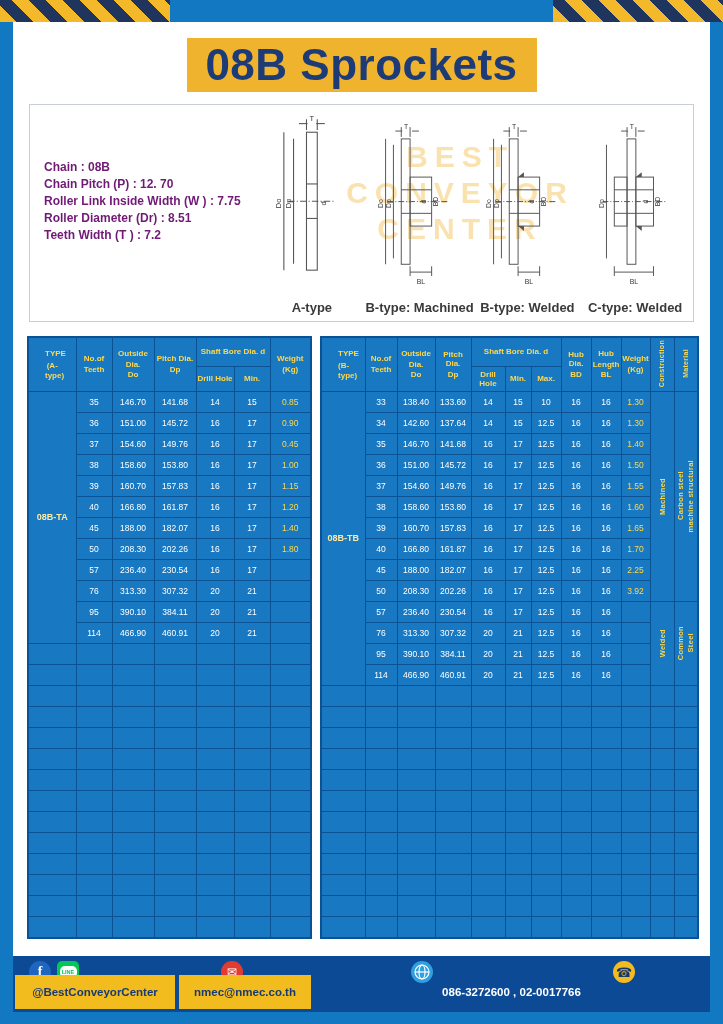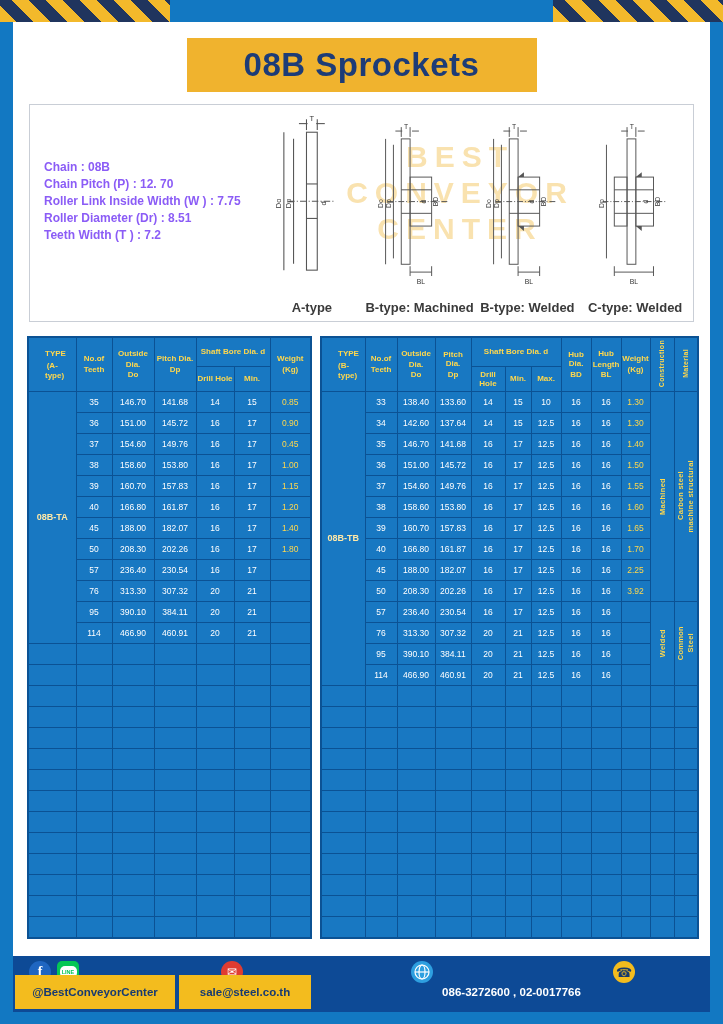--- a/index.html
+++ b/index.html
@@ -7,25 +7,25 @@
   .page { position:relative; width:723px; height:1024px; background:#1278c2; overflow:hidden; }
 
   .hazard { position:absolute; top:0; height:22px; width:170px;
     background:repeating-linear-gradient(45deg,#f3b92b 0 12px,#20355e 12px 24px); }
   .hazard.left { left:0; } .hazard.right { right:0; }
 
   .content { position:absolute; left:13px; right:13px; top:22px; bottom:68px; background:#ffffff; }
 
   .title-banner { width:350px; height:54px; margin:16px auto 0; background:#f0b32e;
     display:flex; align-items:center; justify-content:center; }
-  .title-banner h1 { font-size:33px; color:#1d3c77; font-weight:bold; letter-spacing:0.5px; }
+  .title-banner h1 { font-size:44px; color:#1d3c77; font-weight:bold; letter-spacing:0.5px; }
 
   .diagram-panel { position:relative; margin:12px 16px 0; height:218px; border:1px solid #c9ced6; overflow:hidden; background:#fff; }
   .specs { position:absolute; left:14px; top:54px; z-index:3; }
-  .specs div { font-size:12px; font-weight:bold; color:#8b5cf6; line-height:17px; white-space:nowrap; }
+  .specs div { font-size:12px; font-weight:bold; color:#701a75; line-height:17px; white-space:nowrap; }
 
   .watermark { position:absolute; left:235px; width:390px; top:34px; text-align:center;
     color:rgba(240,179,46,0.38); font-weight:bold; z-index:1; }
   .watermark div { font-size:30px; letter-spacing:7px; line-height:36px; }
 
   .diagrams { position:absolute; left:228px; right:4px; top:6px; bottom:2px; display:flex; z-index:2; }
   .diagram { flex:1; display:flex; flex-direction:column; align-items:center; min-width:0; }
   .diagram svg { flex:1; width:100%; }
   .diagram-label { font-size:13px; color:#3a3a3a; margin-bottom:4px; white-space:nowrap;font-weight:bold; }
   .dimtext { font-size:7px; fill:#333; font-family:"Liberation Sans",sans-serif; }
@@ -909,17 +909,17 @@
           <circle cx="11" cy="11" r="7"></circle>
           <ellipse cx="11" cy="11" rx="3" ry="7"></ellipse>
           <line x1="4" y1="11" x2="18" y2="11"></line>
         </g>
       </svg>
     </div>
     <div class="ficon phone-ic">☎</div>
 
     <div class="footer-strip">
       <div class="seg handle">@BestConveyorCenter</div>
-      <div class="seg email">sale@steel.co.th</div>
+      <div class="seg email">nmec@nmec.co.th</div>
       <div class="seg phone">086-3272600 , 02-0017766</div>
     </div>
   </div>
 </div>
 
 </body></html>

